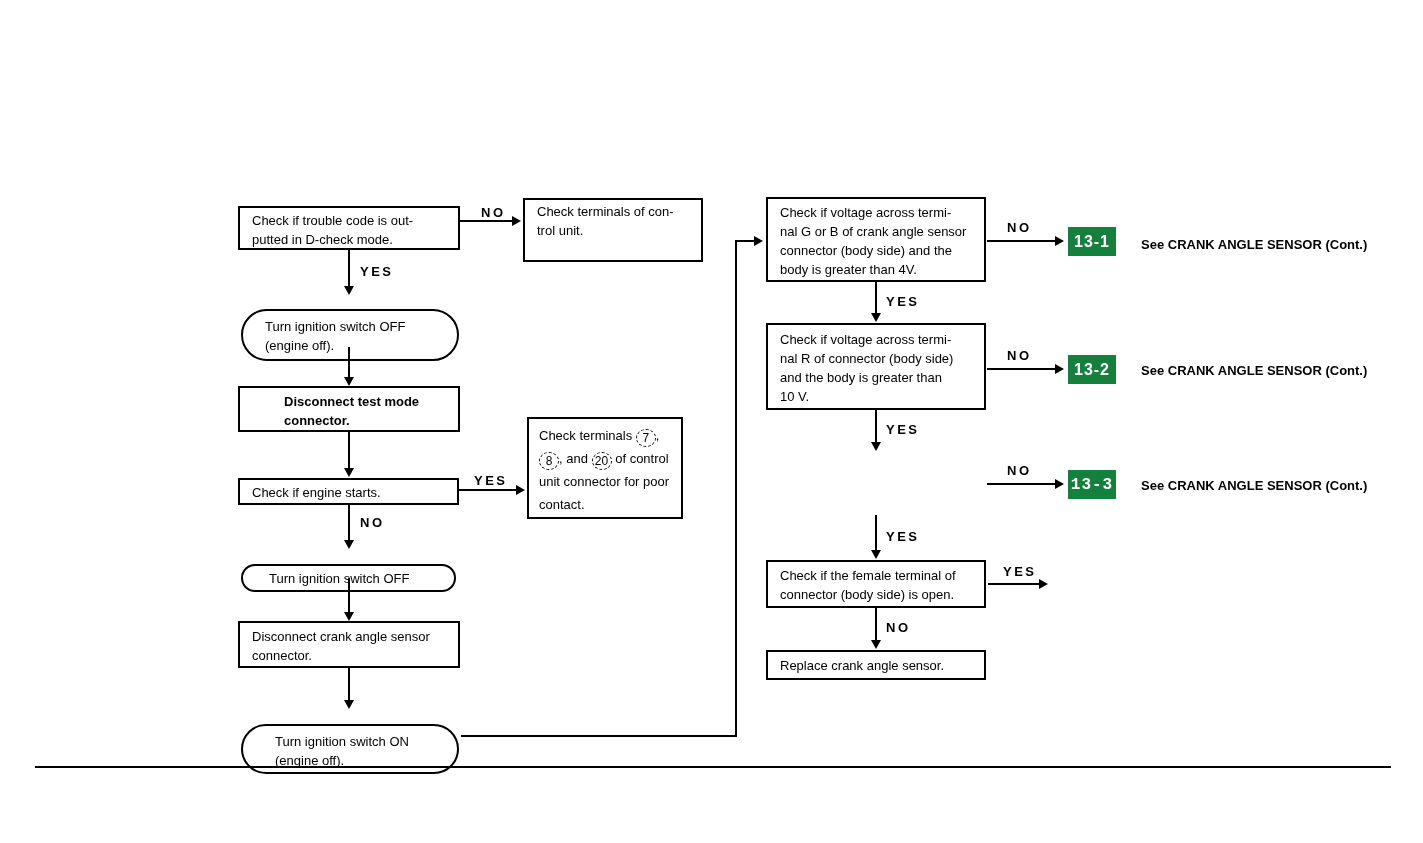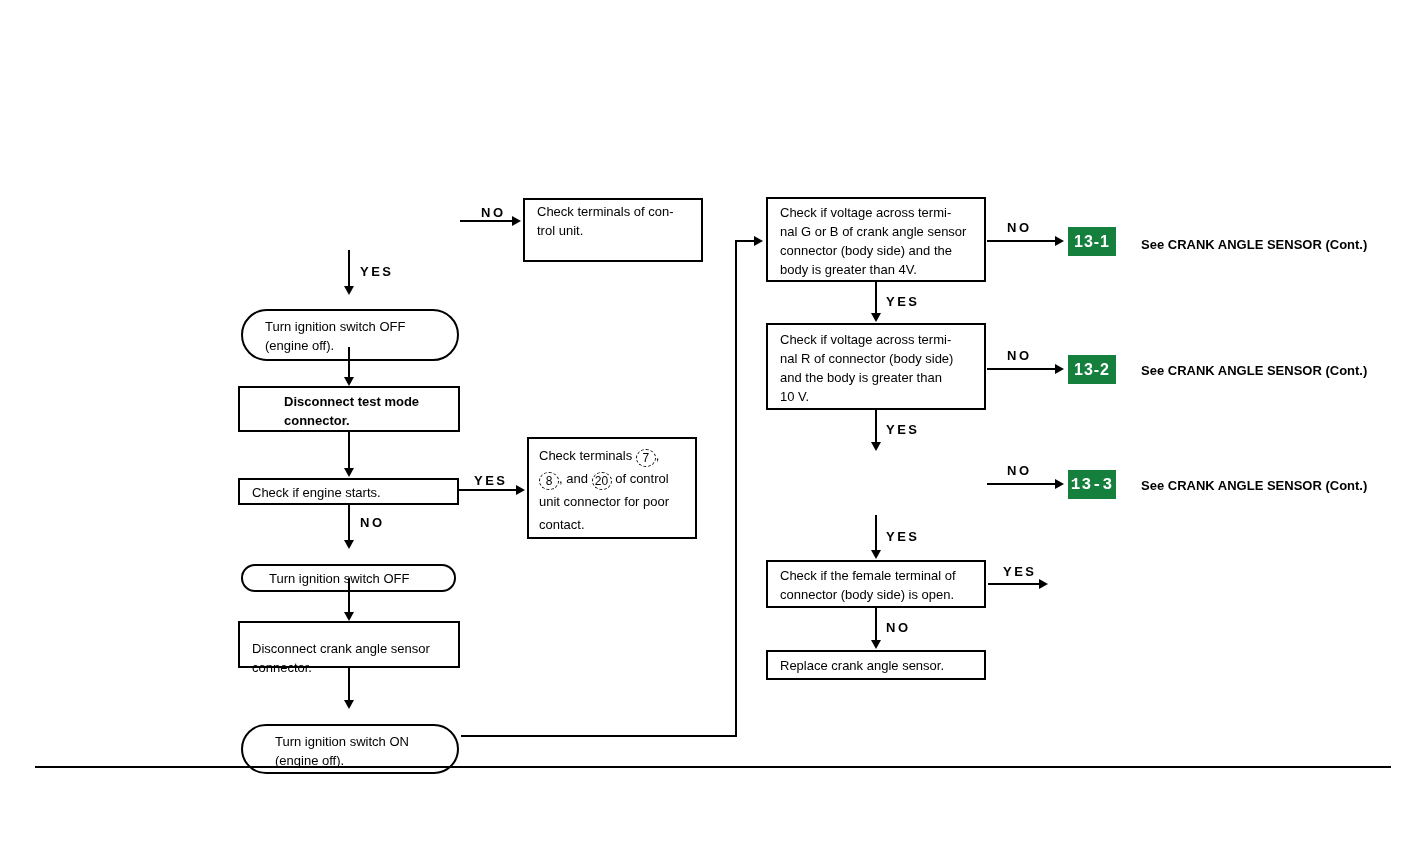--- a/index.html
+++ b/index.html
@@ -51,51 +51,55 @@
   }
   .see-note { position:absolute; font-size:13px; font-weight:600; }
   .rule { position:absolute; height:2px; background:#000; }
 </style>
 </head>
 <body>
 
 <div class="page">
 
 
+  <div class="box" style="left:238px;top:206px;width:222px;height:44px;">
+    <div class="box-text" style="padding-top:3px;">Check if trouble code is out-
+putted in D-check mode.</div>
+  </div>
 
   <div class="box" style="left:523px;top:198px;width:180px;height:64px;">
     <div class="box-text" style="padding-top:2px;">Check terminals of con-
 trol unit.</div>
   </div>
 
   <div class="box rounded" style="left:241px;top:295px;width:218px;height:52px;">
     <div class="box-text" style="padding:6px 10px 0 22px;">Turn ignition switch OFF
 (engine off).</div>
   </div>
 
   <div class="box" style="left:238px;top:386px;width:222px;height:46px;font-weight:bold;">
     <div class="box-text" style="padding:4px 10px 0 44px;">Disconnect test mode
 connector.</div>
   </div>
 
   <div class="box" style="left:238px;top:478px;width:221px;height:27px;">
     <div class="box-text" style="padding-top:3px;">Check if engine starts.</div>
   </div>
 
-  <div class="box" style="left:527px;top:437px;width:170px;height:102px;">
+  <div class="box" style="left:527px;top:417px;width:156px;height:102px;">
     <div class="f-text"><span>Check terminals</span> <span class="circ">7</span><span>,
 </span><span class="circ">8</span><span>, and</span> <span class="circ">20</span> <span>of control unit connector for poor contact.</span></div>
   </div>
 
   <div class="box rounded" style="left:241px;top:550px;width:215px;height:28px;border-radius:14px;">
     <div class="box-text" style="padding:3px 10px 0 26px;">Turn ignition switch OFF</div>
   </div>
 
   <div class="box" style="left:238px;top:621px;width:222px;height:47px;">
-    <div class="box-text" style="padding-top:16px;">Disconnect crank angle sensor
+    <div class="box-text" style="padding-top:4px;">Disconnect crank angle sensor
 connector.</div>
   </div>
 
   <div class="box rounded" style="left:241px;top:710px;width:218px;height:50px;">
     <div class="box-text" style="padding:6px 10px 0 32px;">Turn ignition switch ON
 (engine off).</div>
   </div>
 
   <div class="box" style="left:766px;top:197px;width:220px;height:85px;">
     <div class="box-text" style="padding-top:4px;">Check if voltage across termi-

